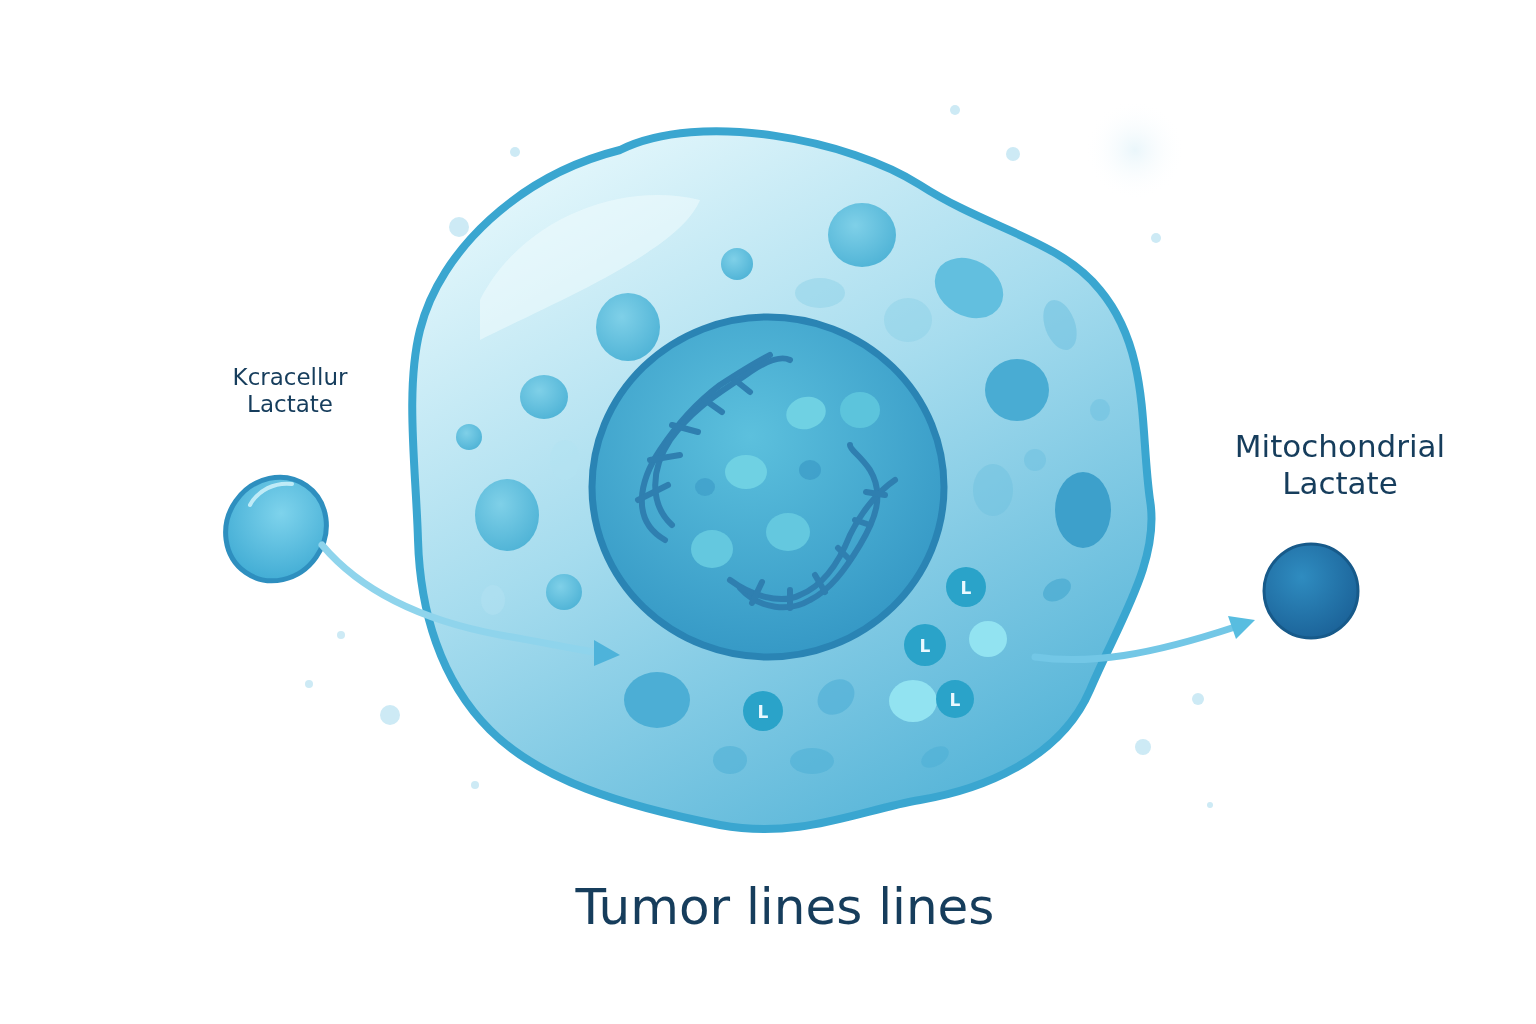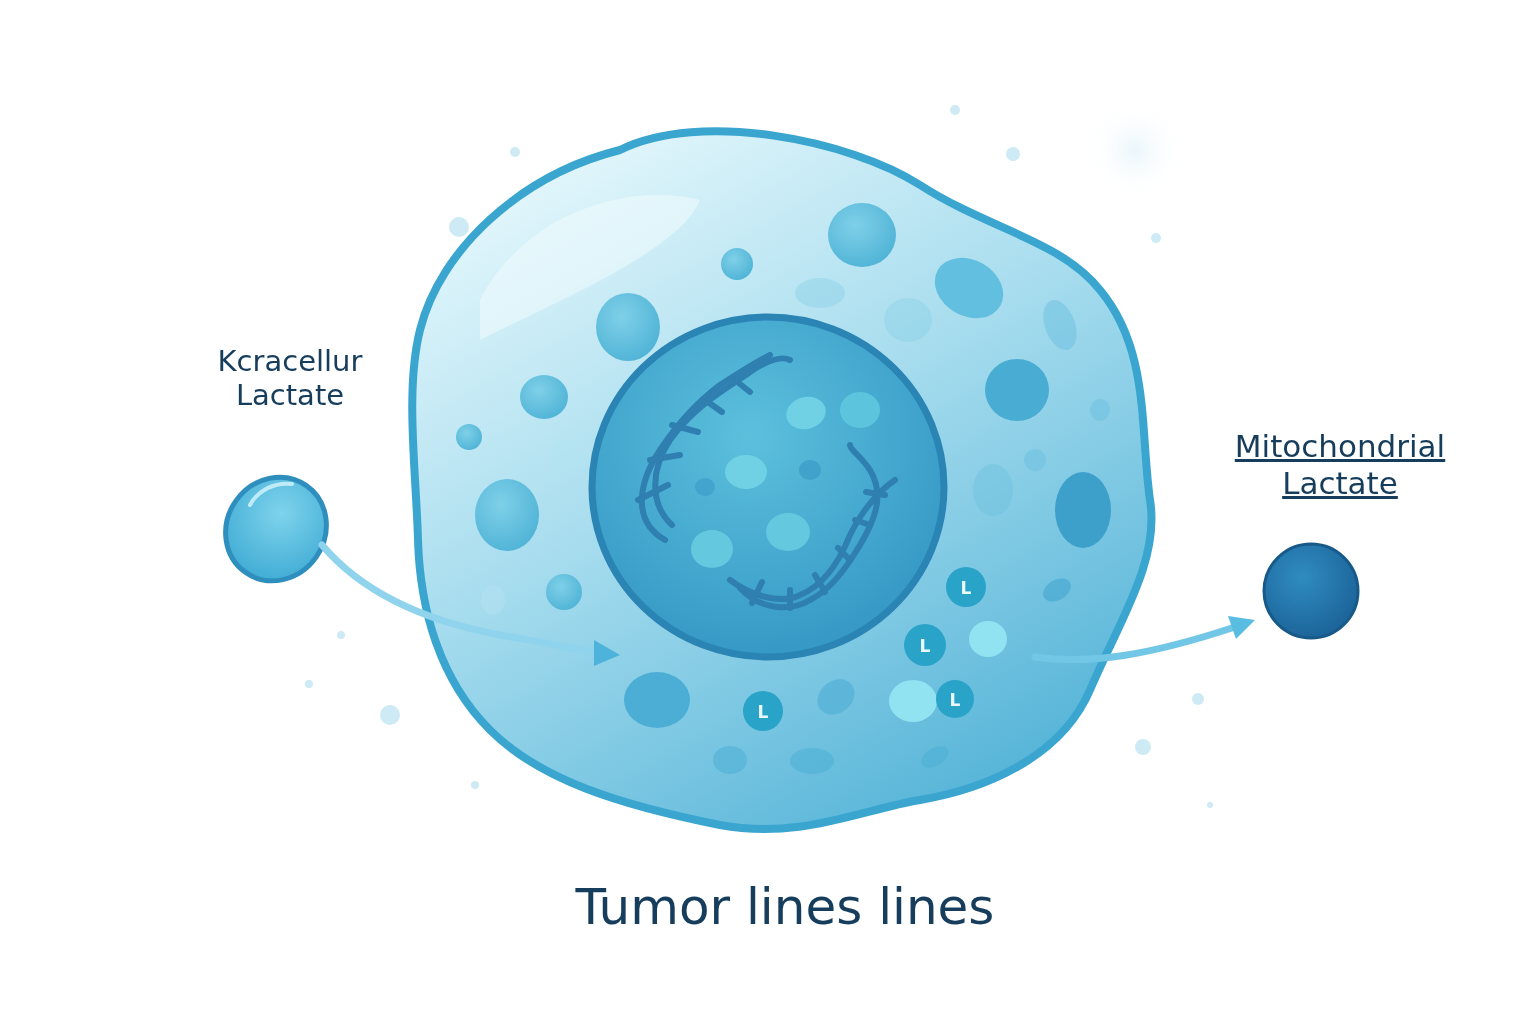--- a/index.html
+++ b/index.html
@@ -1,20 +1,20 @@
 <!DOCTYPE html>
 <html><head>
 <meta charset="utf-8">
 <style>
   html, body { margin: 0; padding: 0; background: #ffffff; }
   body { width: 1536px; height: 1024px; position: relative; overflow: hidden; font-family: "DejaVu Sans", sans-serif; }
   #stage { position: absolute; left: 0; top: 0; width: 1536px; height: 1024px; }
   .label { position: absolute; color: #163d5c; text-align: center; line-height: 1.18; }
-  .label-left { left: 190px; top: 344px; width: 200px; font-size: 29px; }
-  .label-right { left: 1200px; top: 428px; width: 280px; font-size: 31px; text-decoration: underline; }
+  .label-left { left: 190px; top: 364px; width: 200px; font-size: 23px; }
+  .label-right { left: 1200px; top: 428px; width: 280px; font-size: 31px; }
   .label-title { left: 480px; top: 878px; width: 610px; font-size: 50px; }
   .label span { display: block; }
   .lmark { font-family: "DejaVu Sans", sans-serif; font-size: 17px; fill: #eaf9ff; font-weight: bold; }
 </style>
 </head>
 <body>
 
 <div id="stage">
   <svg width="1536" height="1024" viewBox="0 0 1536 1024" xmlns="http://www.w3.org/2000/svg">
     <defs>

